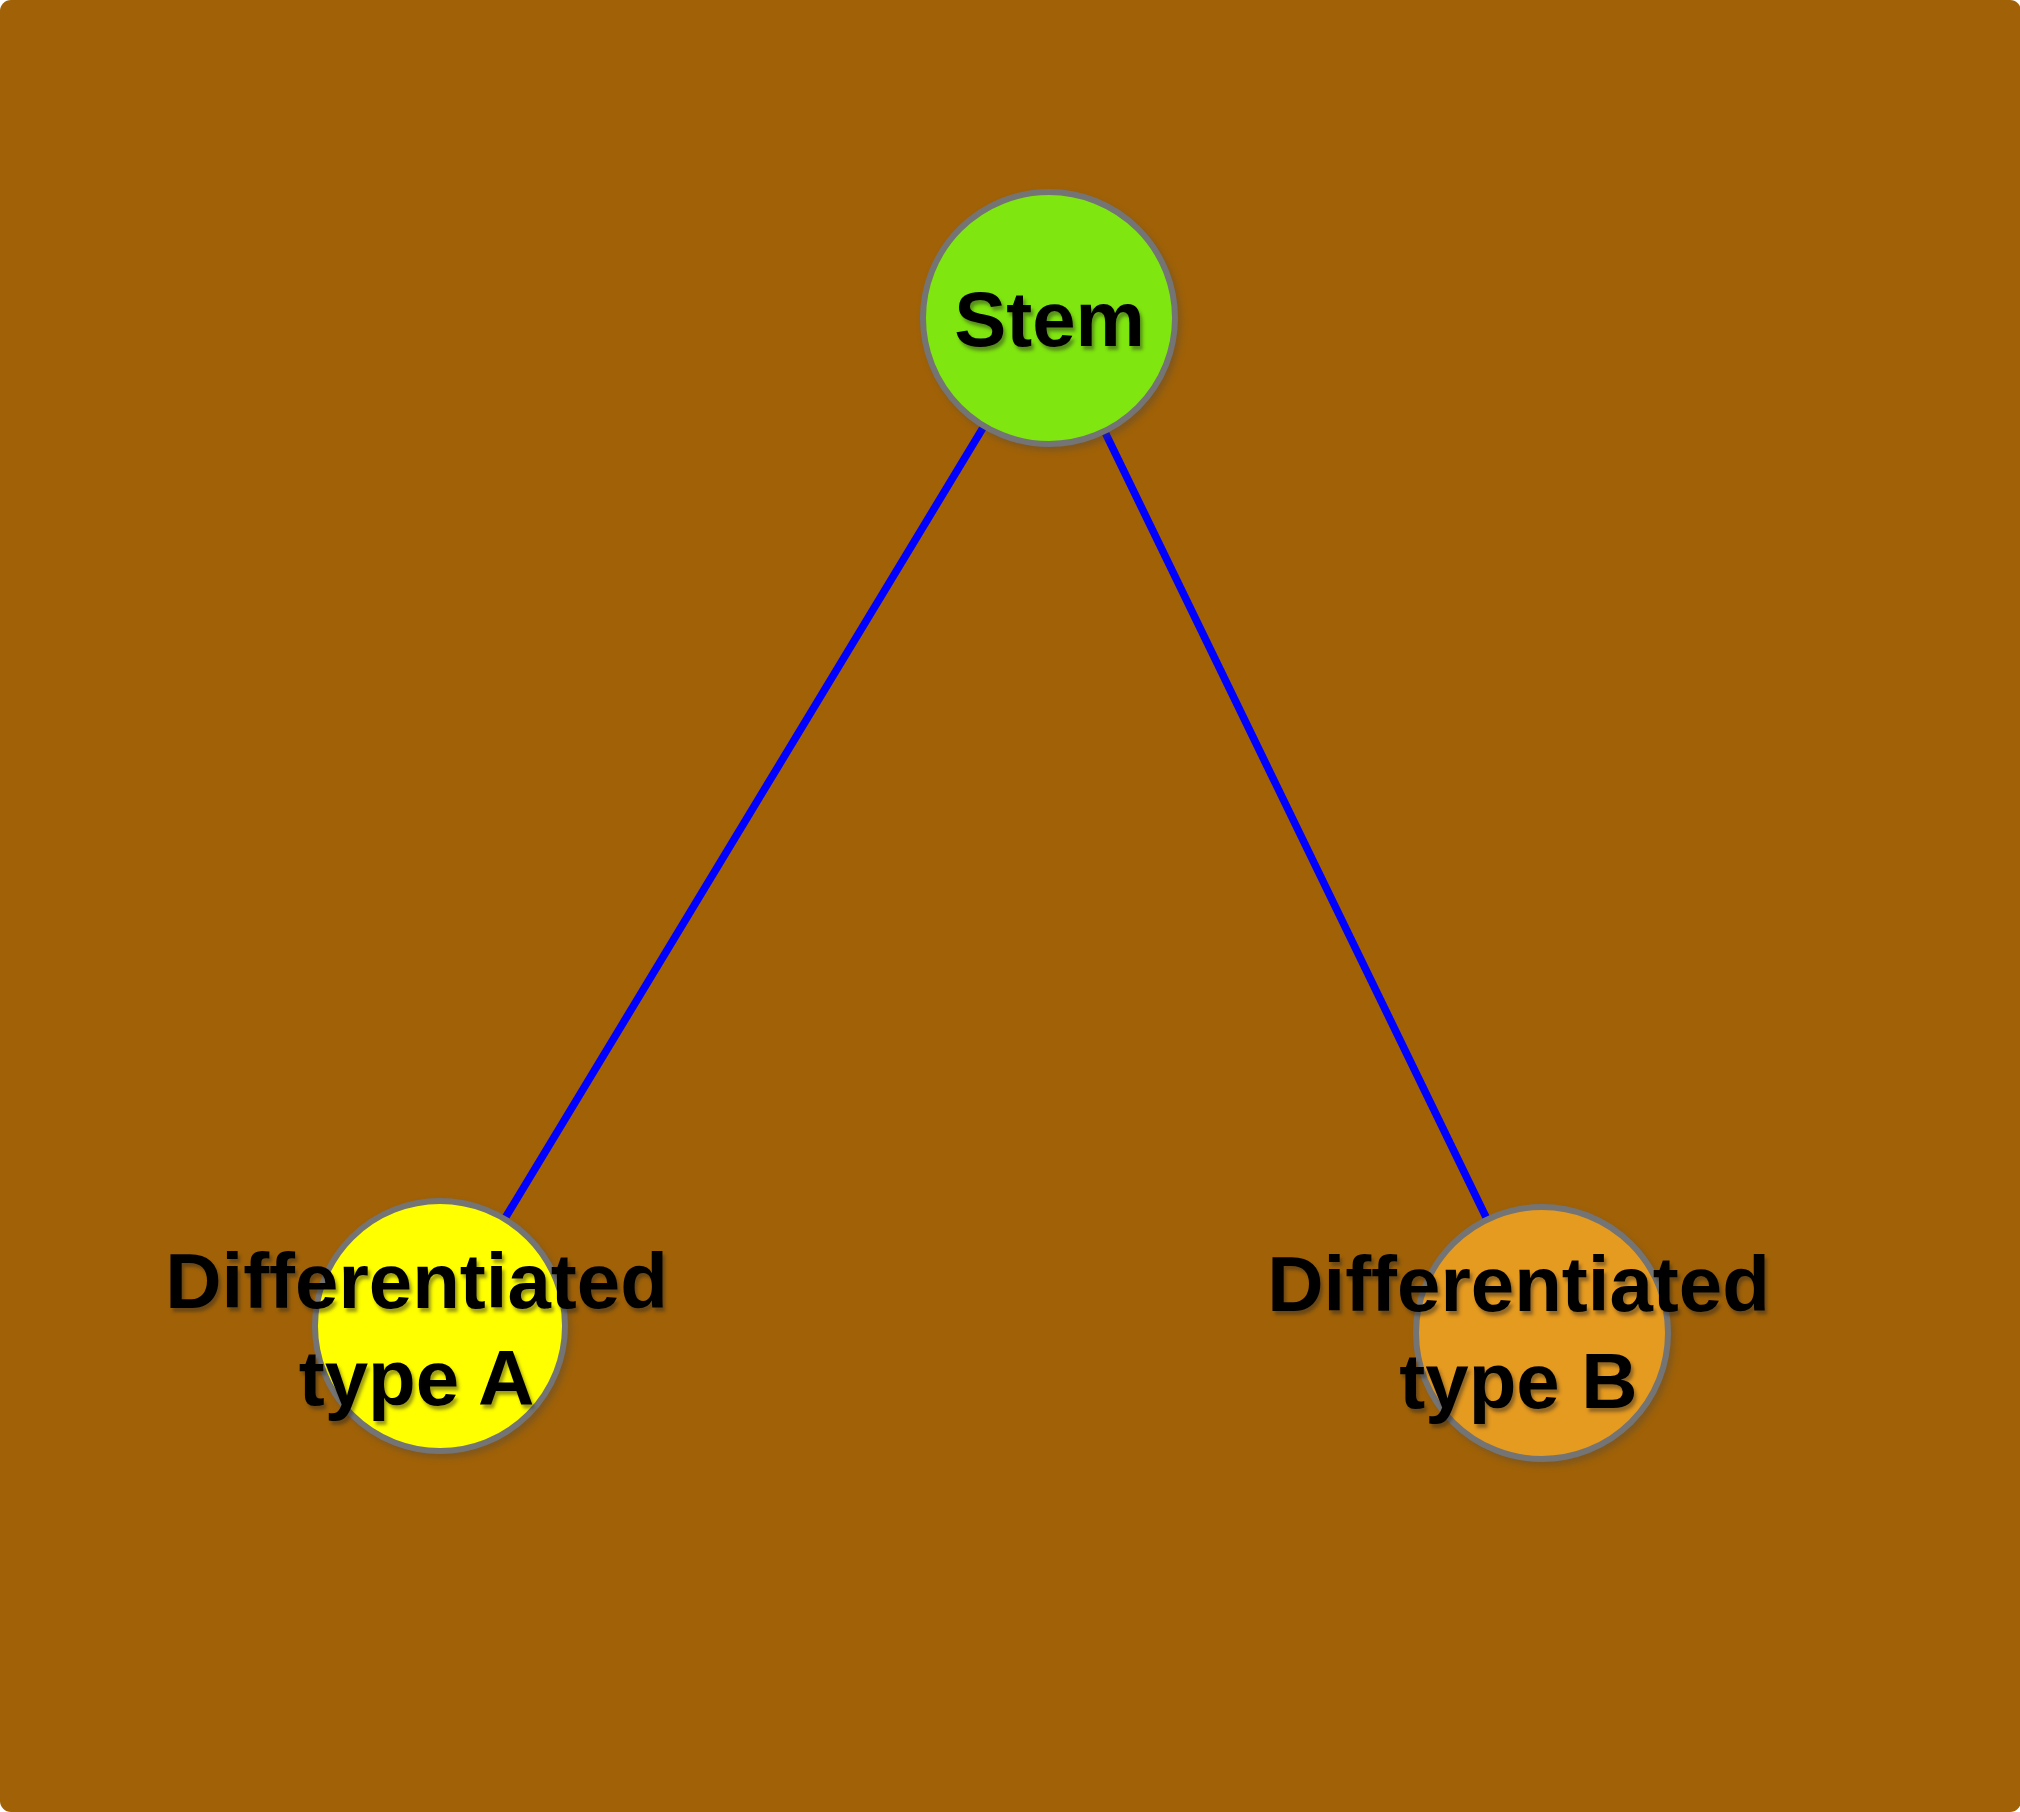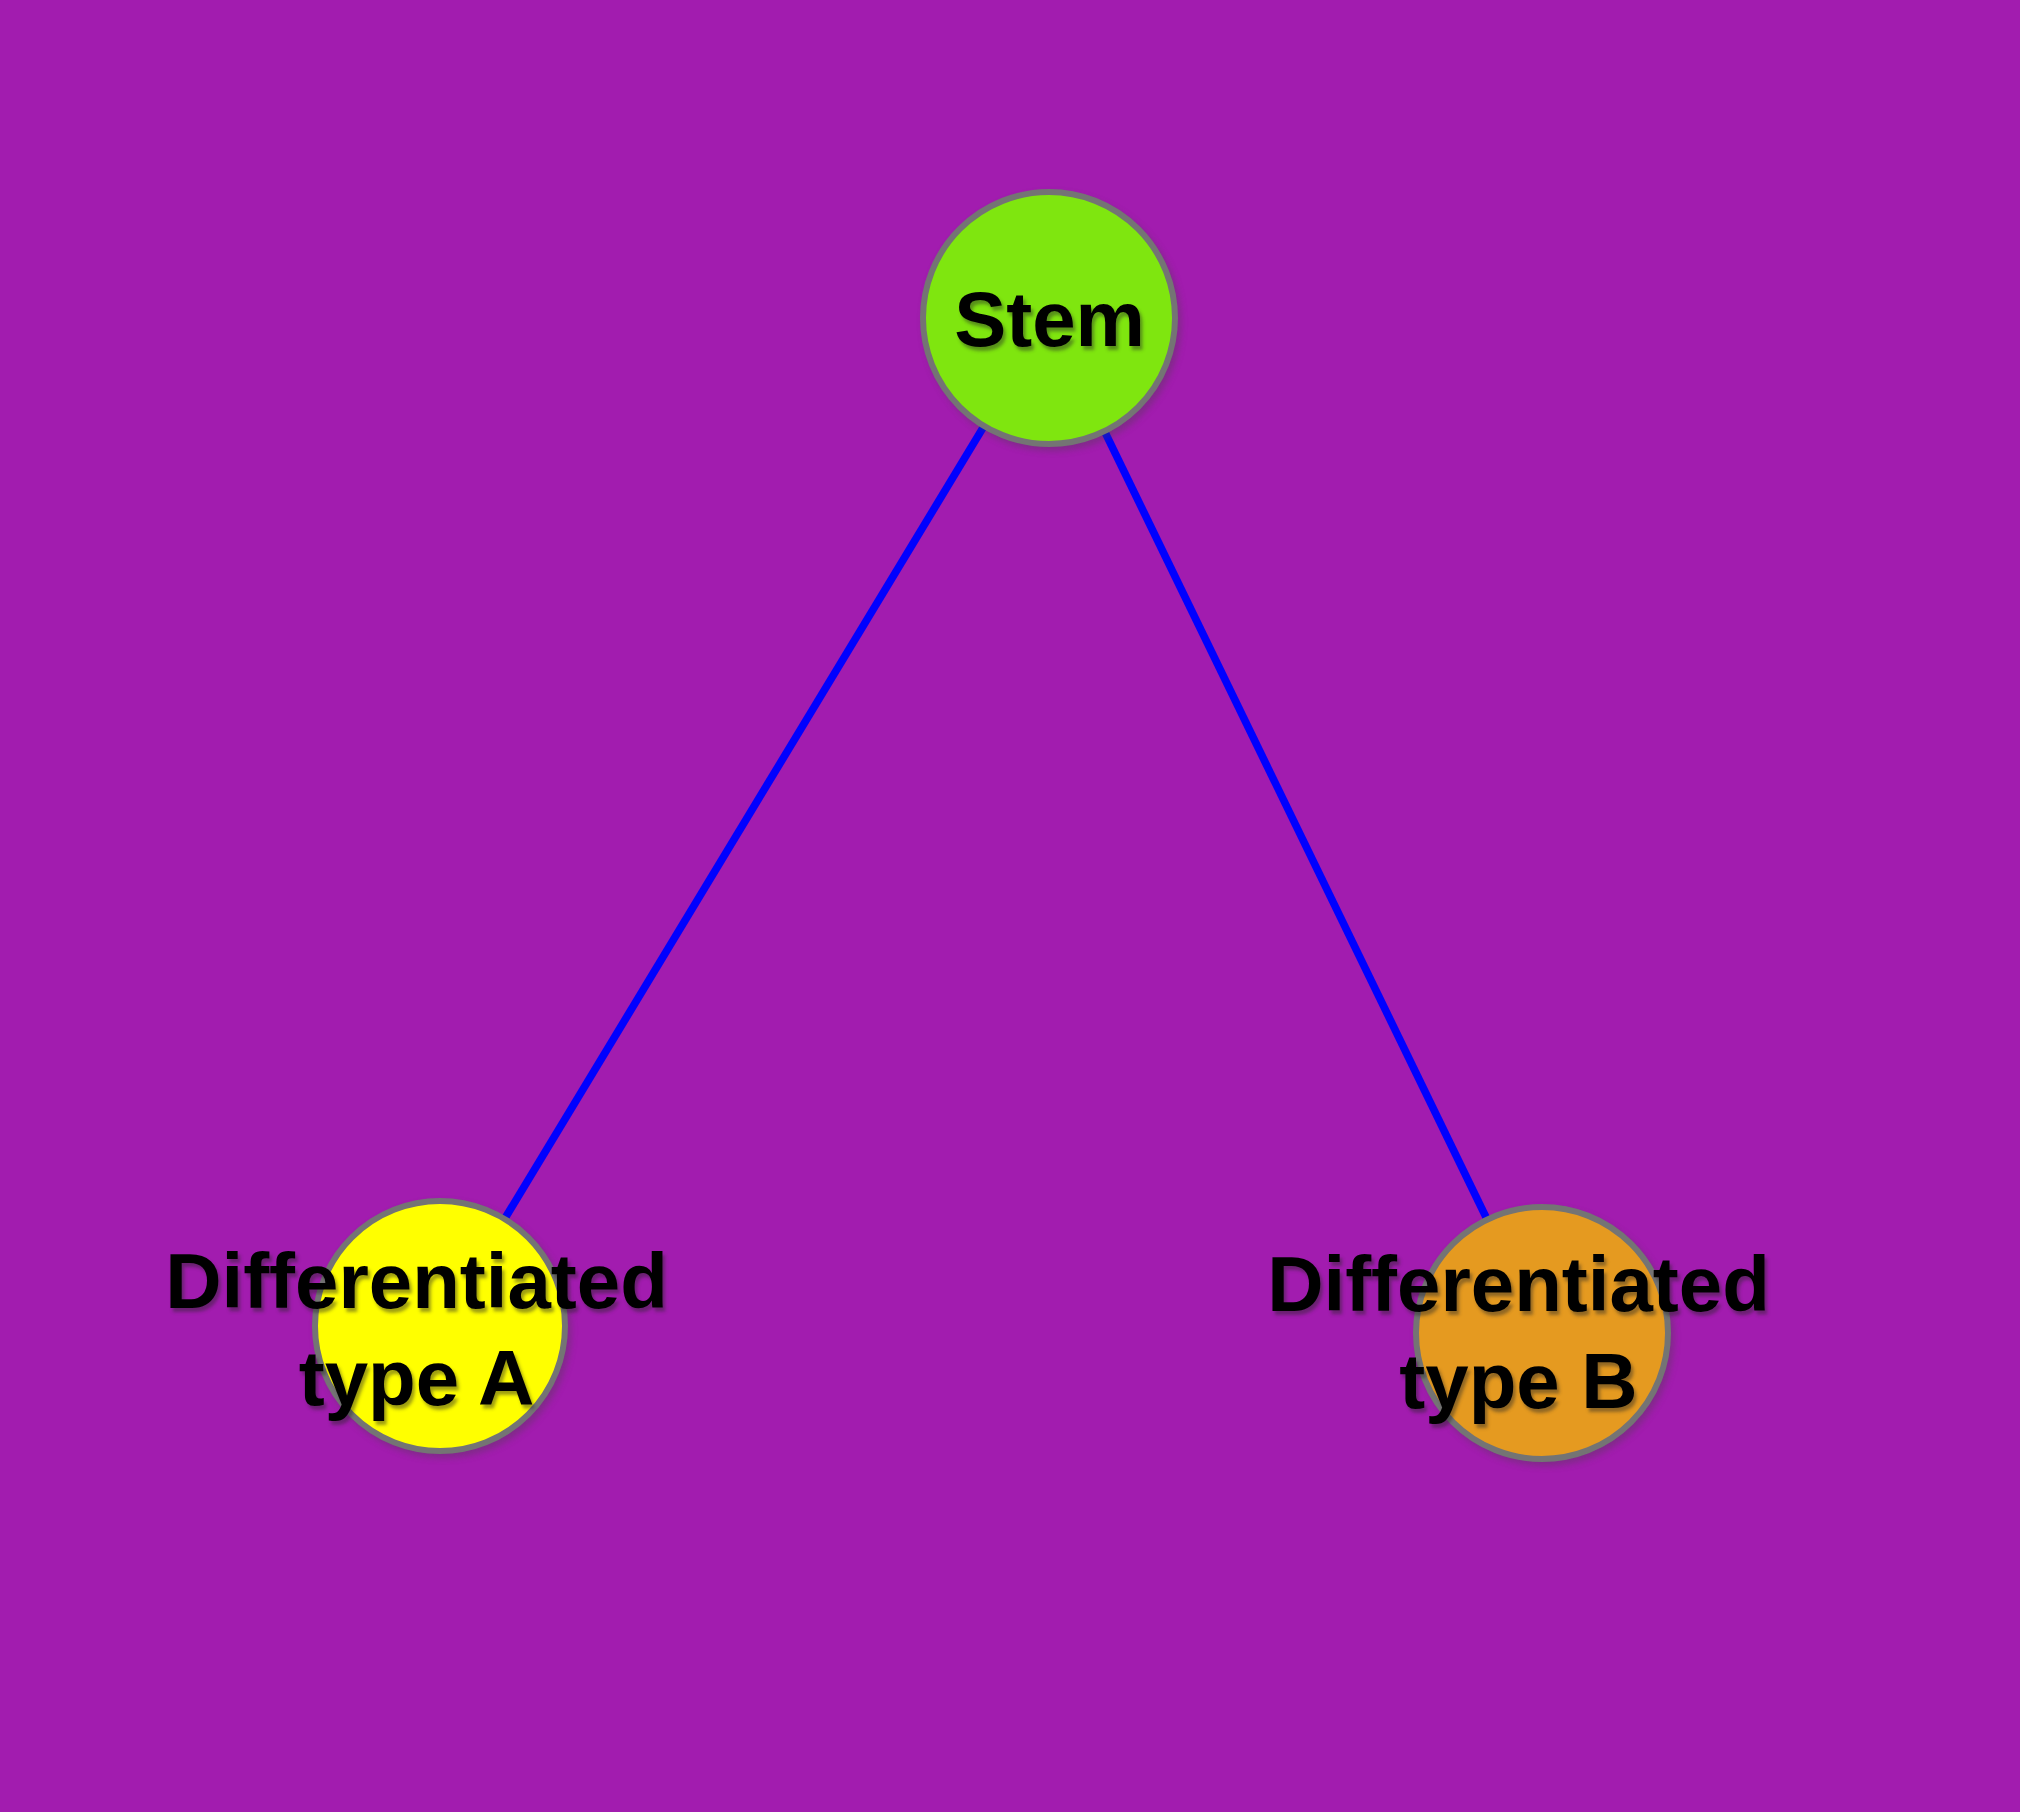--- a/index.html
+++ b/index.html
@@ -38,21 +38,21 @@
     pointer-events: none;
     white-space: nowrap;
   }
   .node-label span {
     display: block;
   }
 </style>
 </head>
 <body>
 
-<div class="canvas" style="background: #a21caf;">
+<div class="canvas" style="background: #a16207; border-radius: 11px;">
 
   <svg class="edges-layer" viewBox="0 0 2384 2138" width="2021" height="1812">
     <line x1="1238" y1="375" x2="519" y2="1564" stroke="#0000FF" stroke-width="9"></line>
     <line x1="1238" y1="375" x2="1819" y2="1572" stroke="#0000FF" stroke-width="9"></line>
   </svg>
 
   <div class="node" style="left: 920px; top: 189px; width: 258px; height: 258px; background: rgb(127, 230, 15); border: 6px solid rgb(116, 116, 116);"></div>
   <div class="node" style="left: 312px; top: 1198px; width: 256px; height: 256px; background: rgb(255, 255, 0); border: 6px solid rgb(116, 116, 116);"></div>
   <div class="node" style="left: 1413px; top: 1204px; width: 258px; height: 258px; background: rgb(229, 154, 32); border: 6px solid rgb(116, 116, 116);"></div>
 

